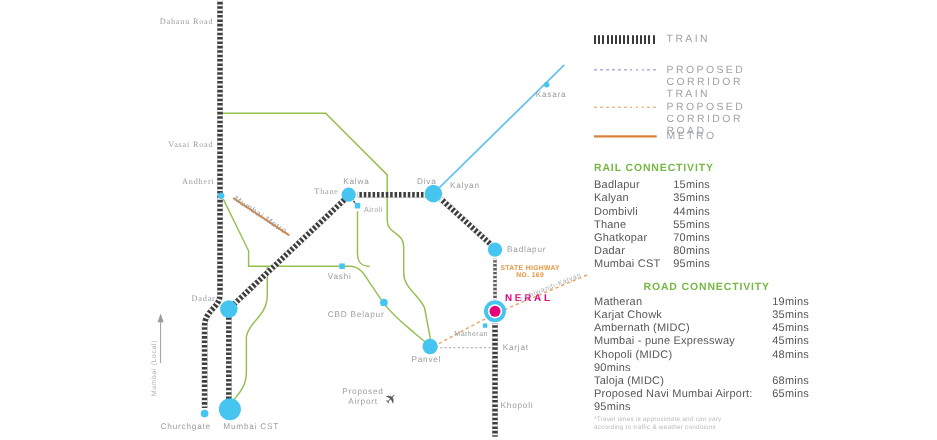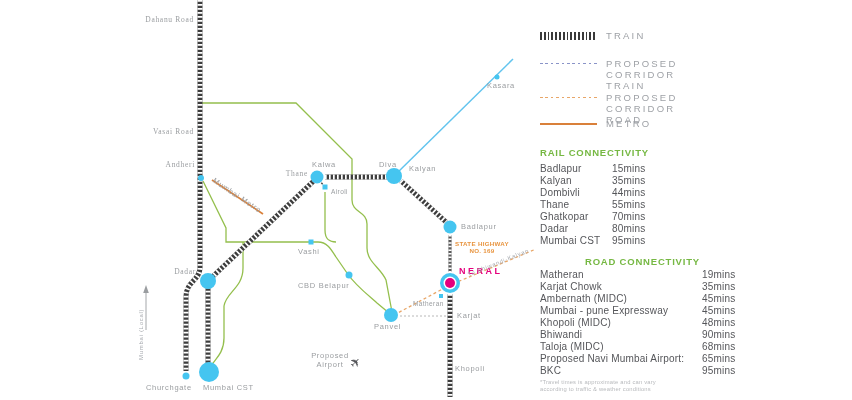--- a/index.html
+++ b/index.html
@@ -228,32 +228,30 @@
         </div>
       <div class="crow">
           <span class="road-name">Mumbai - pune Expressway</span>
           <span class="ctime">45mins</span>
         </div>
       <div class="crow">
           <span class="road-name">Khopoli (MIDC)</span>
           <span class="ctime">48mins</span>
         </div>
       <div class="crow">
-          <span class="road-name">Bhiwandi</span>
           <span class="ctime">90mins</span>
         </div>
       <div class="crow">
           <span class="road-name">Taloja (MIDC)</span>
           <span class="ctime">68mins</span>
         </div>
       <div class="crow">
           <span class="road-name">Proposed Navi Mumbai Airport:</span>
           <span class="ctime">65mins</span>
         </div>
       <div class="crow">
-          <span class="road-name">BKC</span>
           <span class="ctime">95mins</span>
         </div>
     </div>
 
     <div class="footnote" style="top:379px;">*Travel times is approximate and can vary according to traffic &amp; weather conditions</div>
   </div>
 </div>
 
 </body></html>

